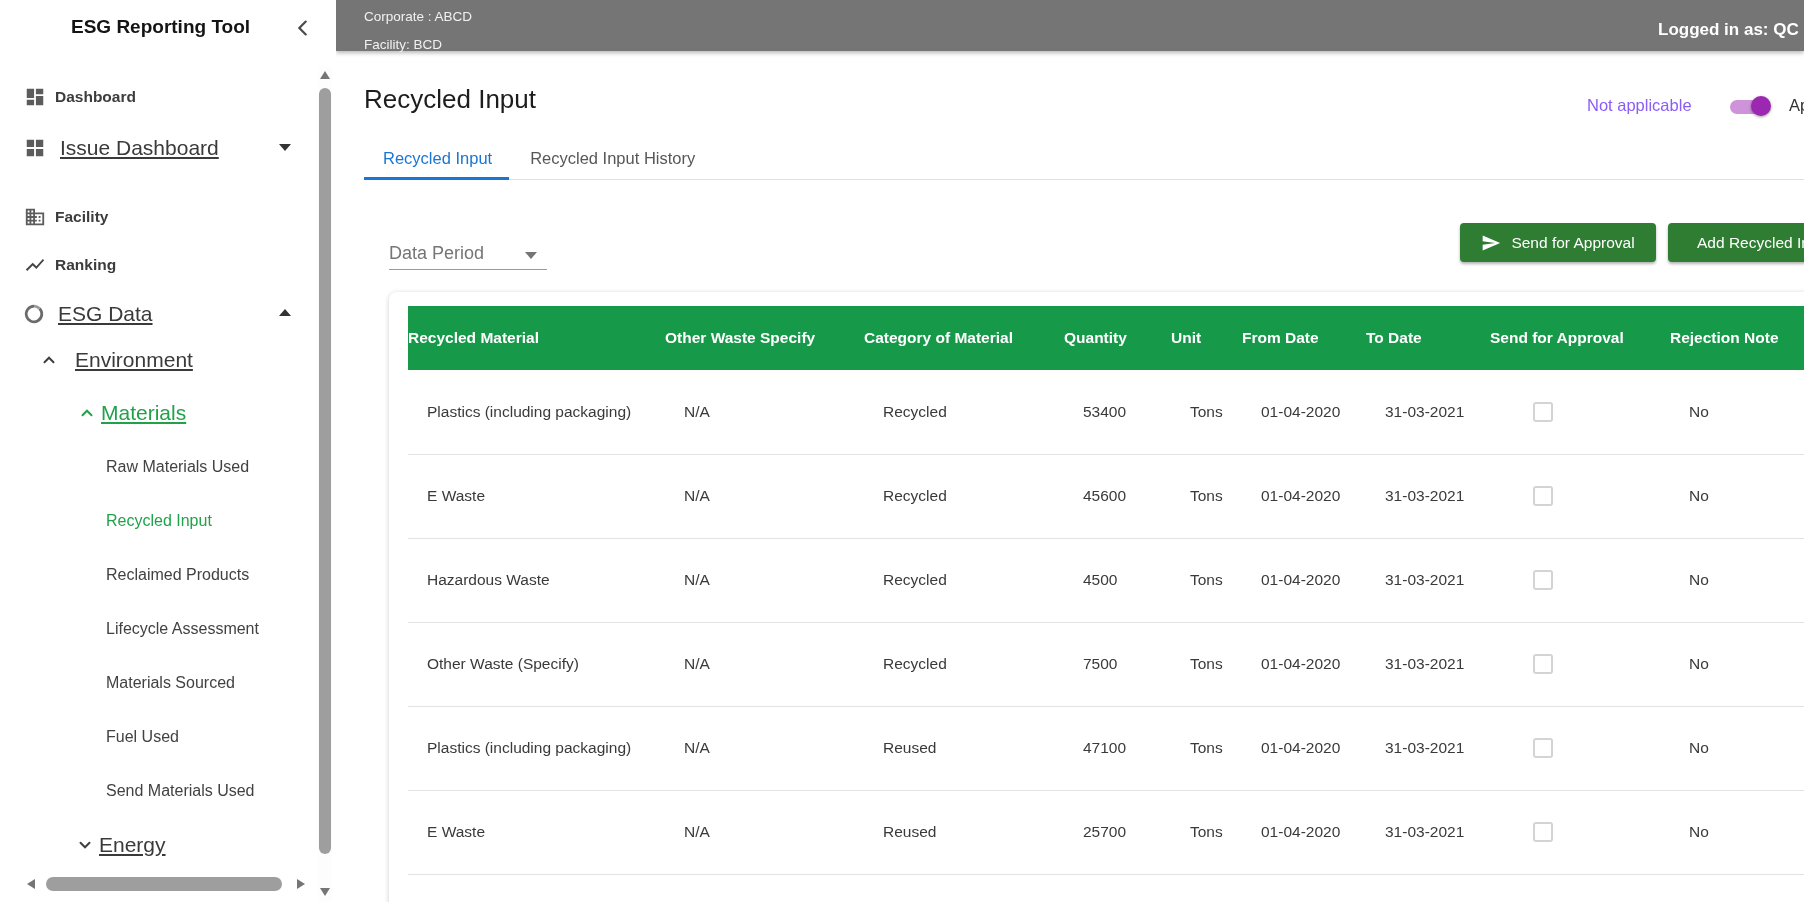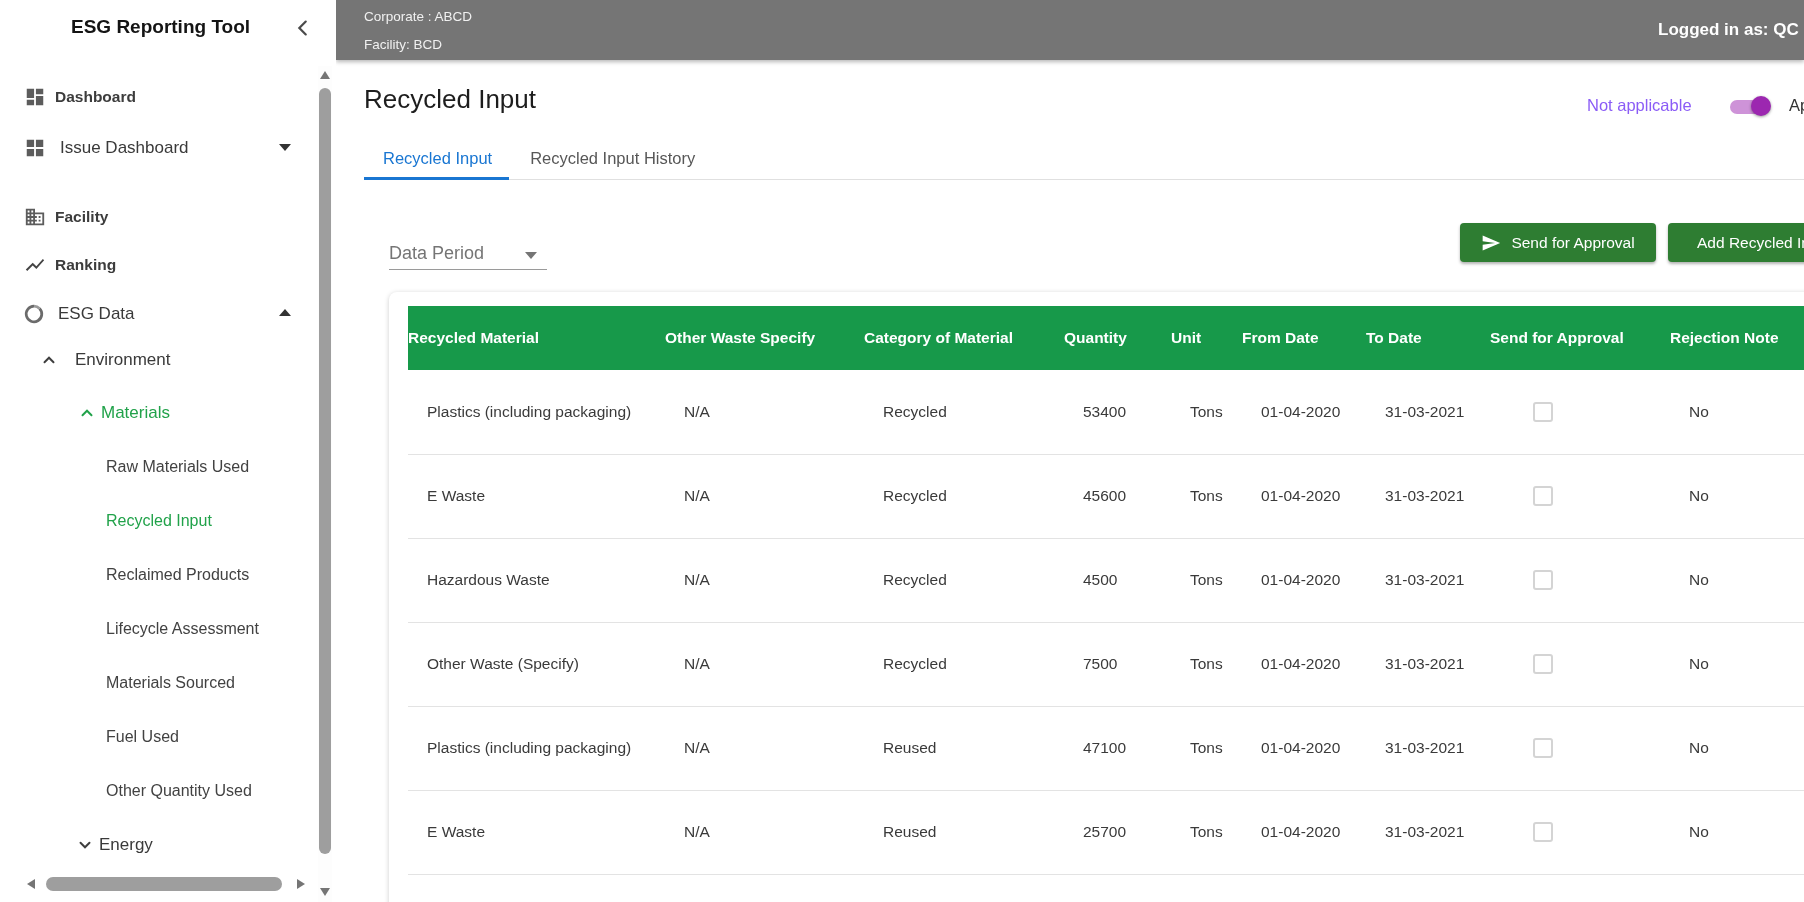--- a/index.html
+++ b/index.html
@@ -6,41 +6,41 @@
   html,body { width:1804px; height:902px; overflow:hidden; background:#fff;
               font-family:"Liberation Sans", sans-serif; position:relative; }
 
   
   .sidebar { position:absolute; left:0; top:0; width:336px; height:902px; background:#fff; z-index:5; }
   .sb-title { position:absolute; left:71px; top:16px; font-size:19px; font-weight:bold; color:#141414; white-space:nowrap; }
   .sb-collapse { position:absolute; left:292px; top:17px; width:24px; height:24px; cursor:pointer; }
   .sbi { position:absolute; display:flex; align-items:center; height:26px; white-space:nowrap; cursor:pointer; }
   .sbi .ic { width:22px; height:22px; flex:0 0 22px; }
   .lbl-b { font-size:15.5px; font-weight:bold; color:#3c3c3c; margin-left:9px; }
-  .lbl-r { font-size:17px; color:#3a3a3a; margin-left:9px; }
+  .lbl-r { font-size:21px; color:#3a3a3a; margin-left:9px;text-decoration:underline; }
   .lbl-sub { font-size:16px; color:#424242; }
   .green { color:#21a24a !important; }
   .caret { position:absolute; left:279px; width:0; height:0; border-left:6px solid transparent; border-right:6px solid transparent; }
   .caret.down { border-top:7px solid #333; }
   .caret.up { border-bottom:7px solid #333; }
   .chev { width:18px; height:18px; margin-right:5px; flex:0 0 18px; }
 
   
   .vtrack { position:absolute; left:318px; top:66px; width:14px; height:836px; background:#fdfdfd; }
   .vthumb { position:absolute; left:319px; top:88px; width:12px; height:766px; background:#9e9e9e; border-radius:6px; }
   .arr { position:absolute; width:0; height:0; }
   .arr.up    { left:320px; top:71px;  border-left:5px solid transparent; border-right:5px solid transparent; border-bottom:8px solid #757575; }
   .arr.downv { left:320px; top:888px; border-left:5px solid transparent; border-right:5px solid transparent; border-top:8px solid #757575; }
   .arr.left  { left:27px;  top:879px; border-top:5px solid transparent; border-bottom:5px solid transparent; border-right:8px solid #757575; }
   .arr.right { left:297px; top:879px; border-top:5px solid transparent; border-bottom:5px solid transparent; border-left:8px solid #757575; }
   .hthumb { position:absolute; left:46px; top:877px; width:236px; height:14px; background:#9e9e9e; border-radius:7px; }
   .vsep { position:absolute; left:335px; top:66px; width:1px; height:836px; background:#ececec; }
 
   
-  .topbar { position:absolute; left:336px; top:0; width:1468px; height:60px; background:#757575;
+  .topbar { position:absolute; left:336px; top:0; width:1468px; height:51px; background:#757575;
             box-shadow:0 2px 4px rgba(0,0,0,.28); z-index:4; color:#f1f1f1; }
   .tb-line1 { position:absolute; left:28px; top:9px;  font-size:13.5px; }
   .tb-line2 { position:absolute; left:28px; top:37px; font-size:13.5px; }
   .tb-logged { position:absolute; left:1322px; top:20px; font-size:17px; font-weight:bold; color:#fff; white-space:nowrap; }
 
   
   .page-title { position:absolute; left:364px; top:84px; font-size:26px; color:#1d1d1d; }
   .na-label  { position:absolute; left:1587px; top:96px; font-size:16.5px; color:#8b5cf6; }
   .toggle { position:absolute; left:1727px; top:95px; width:46px; height:22px; cursor:pointer; }
   .toggle .track { position:absolute; left:3px; top:5px; width:40px; height:14px; border-radius:7px; background:#ce93d8; }
@@ -166,21 +166,21 @@
   <div class="sbi" style="left:106px; top:616px;">
     <span class="lbl-sub">Lifecycle Assessment</span>
   </div>
   <div class="sbi" style="left:106px; top:670px;">
     <span class="lbl-sub">Materials Sourced</span>
   </div>
   <div class="sbi" style="left:106px; top:724px;">
     <span class="lbl-sub">Fuel Used</span>
   </div>
   <div class="sbi" style="left:106px; top:778px;">
-    <span class="lbl-sub">Other Quantity Used</span>
+    <span class="lbl-sub">Send Materials Used</span>
   </div>
 
   <div class="sbi" style="left:76px; top:832px;">
     <span class="chev">
       <svg width="18" height="18" viewBox="0 0 24 24">
           <path d="M6 9l6 6 6-6" fill="none" stroke="#3e3e3e" stroke-width="2.6" stroke-linecap="round"></path>
         </svg>
     </span>
     <span class="lbl-r" style="margin-left:0;">Energy</span>
   </div>

